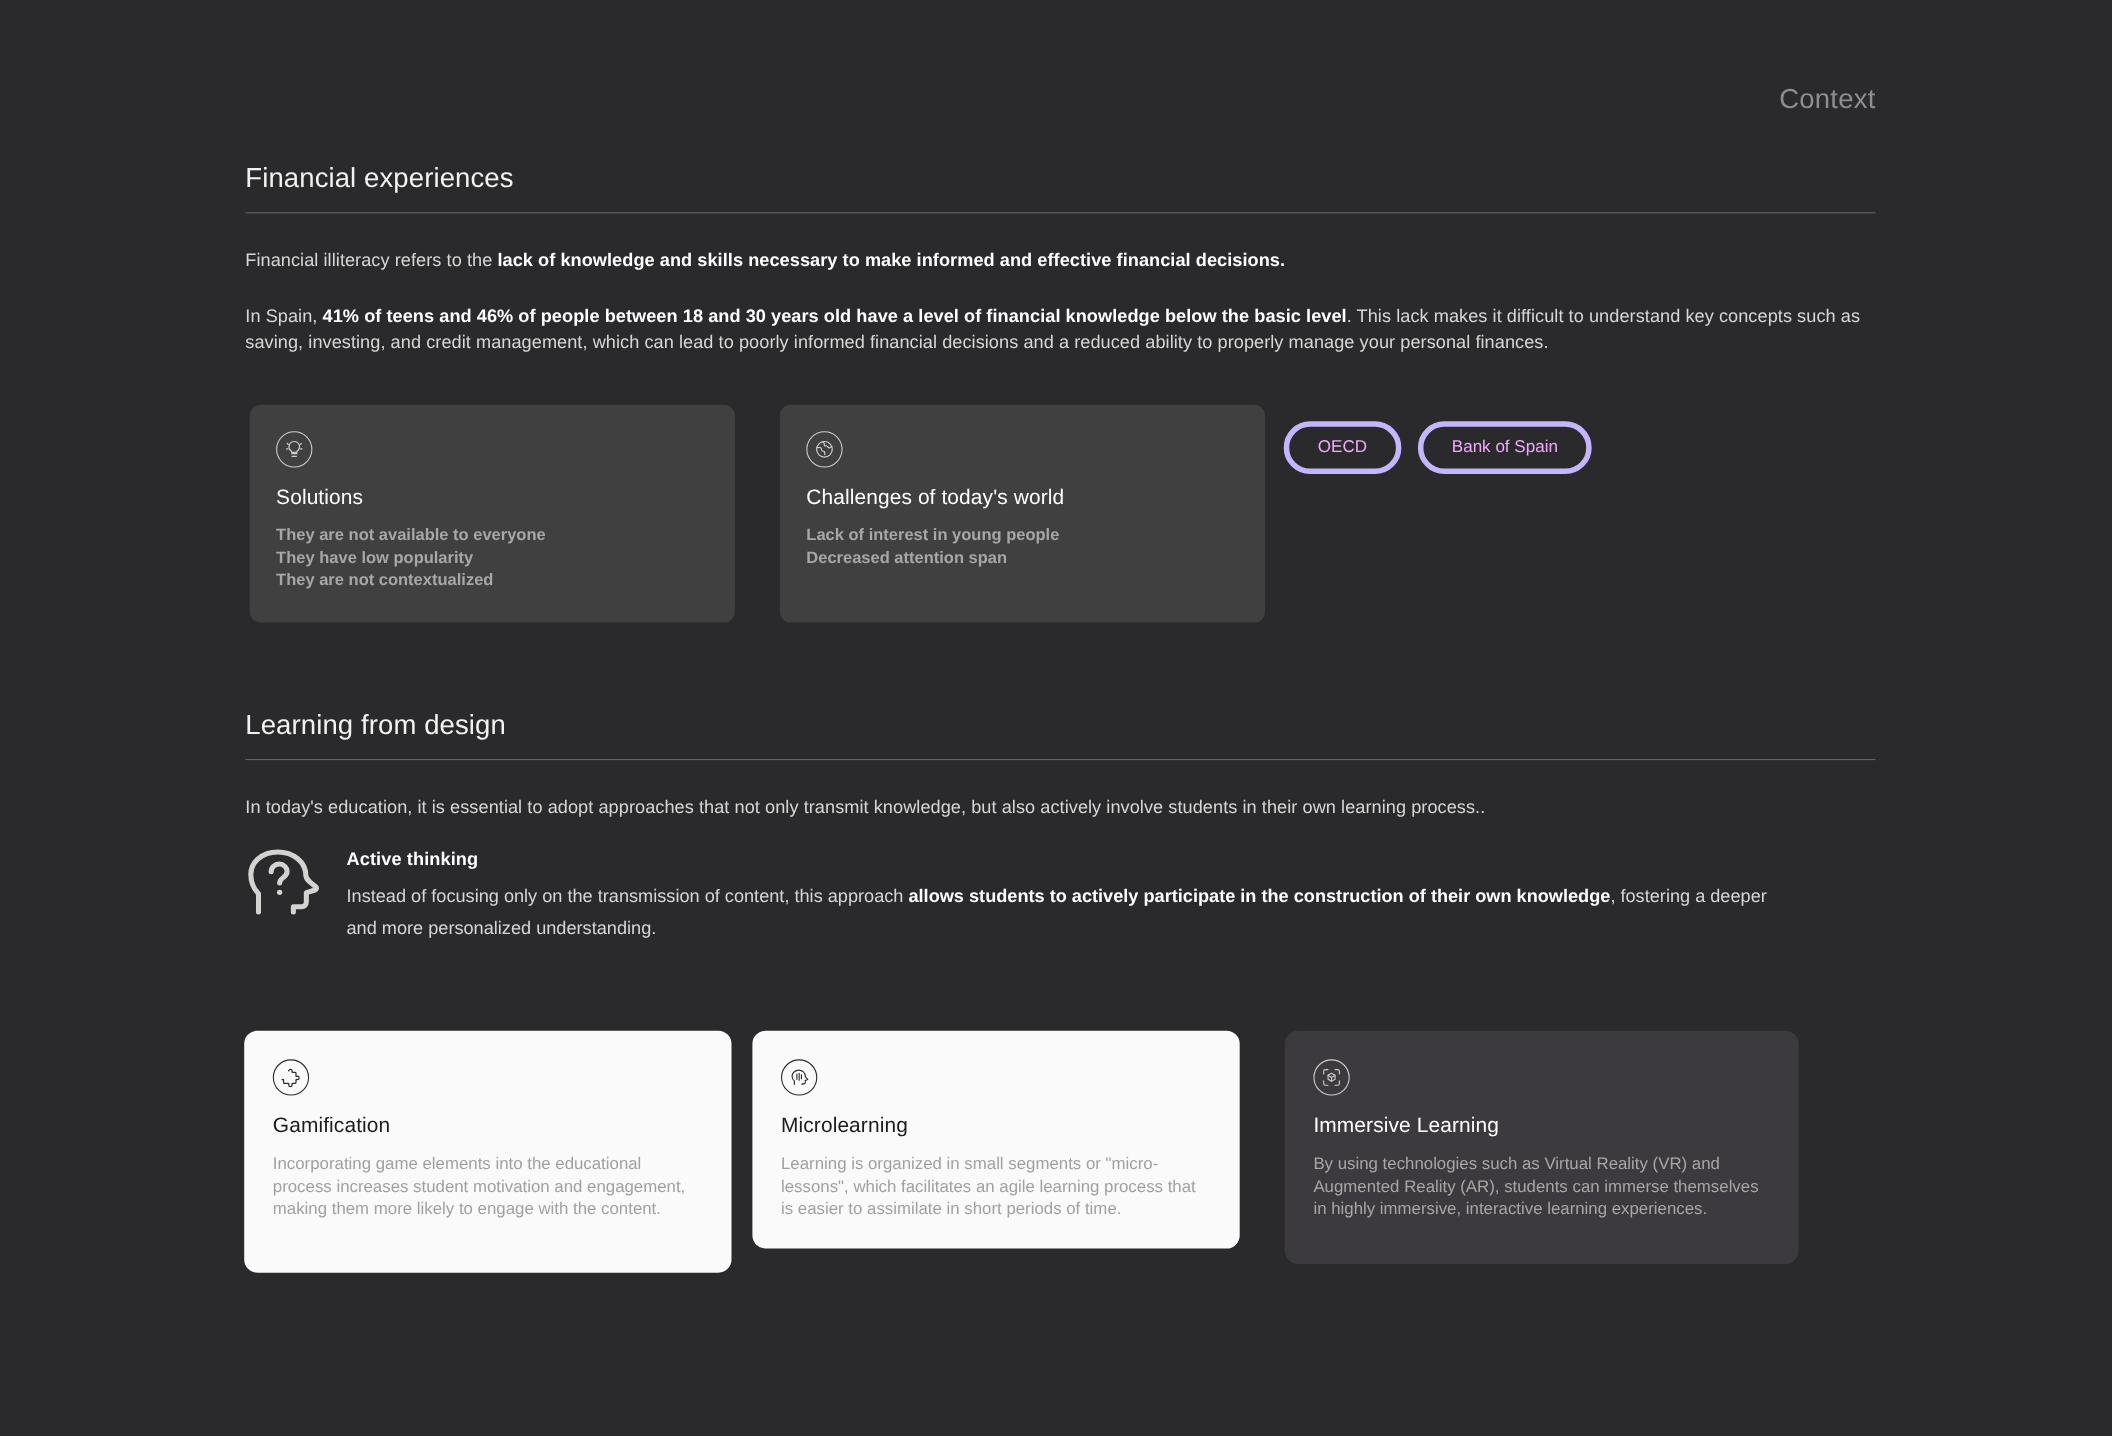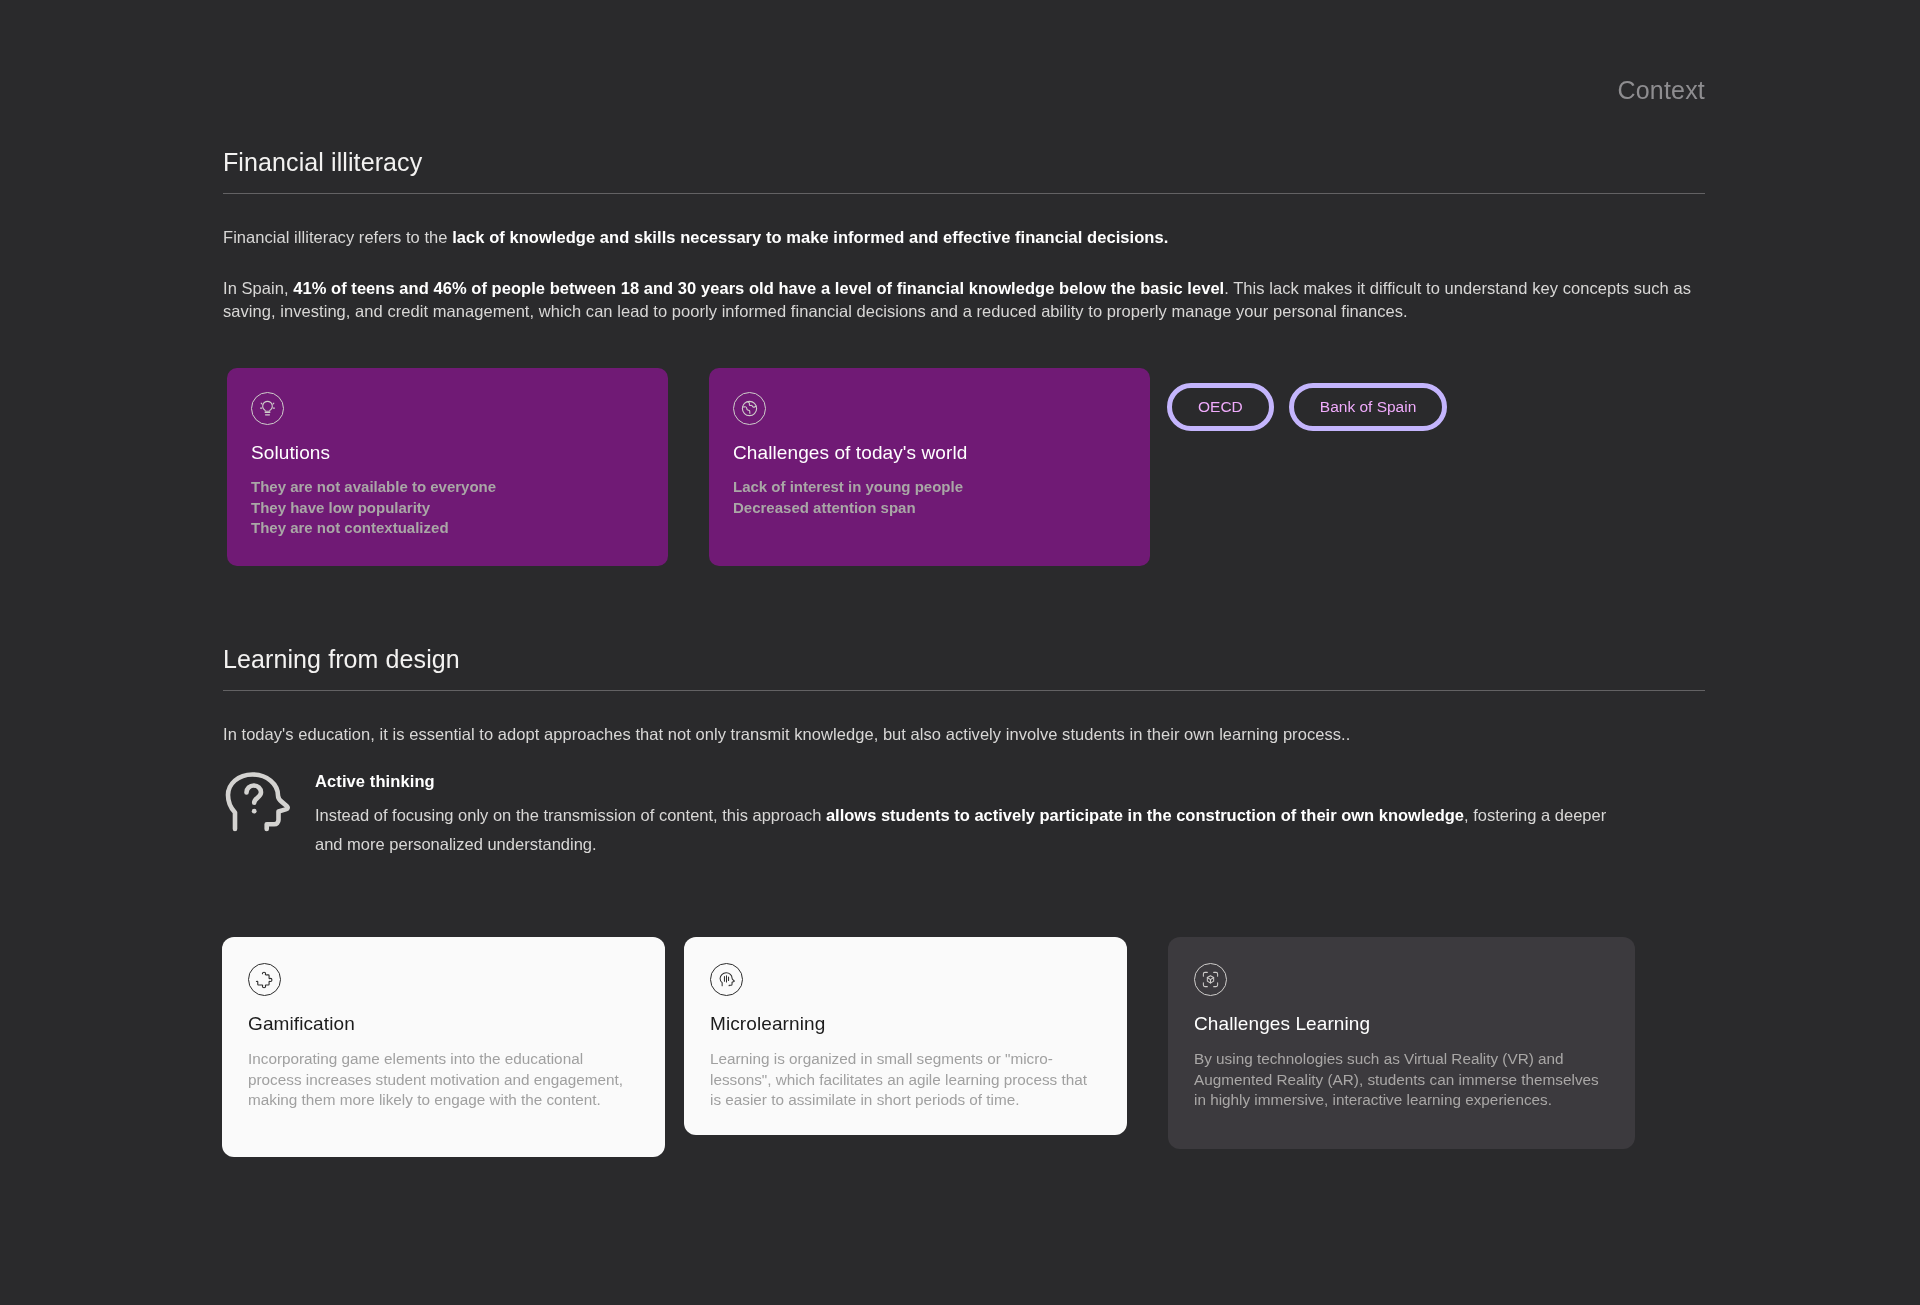--- a/index.html
+++ b/index.html
@@ -60,21 +60,21 @@
 
   .cards-row-dark {
     position: relative;
     margin-top: 45px;
     height: 198px;
   }
 
   .card-dark {
     position: absolute;
     top: 0;
-    background: #701a75;
+    background: #404040;
     border-radius: 10px;
     padding: 24px 24px 20px 24px;
   }
   .card-dark.c1 { left: 4px;   width: 441px; height: 198px; }
   .card-dark.c2 { left: 486px; width: 441px; height: 198px; }
 
   .icon-circle {
     width: 33px; height: 33px;
     border: 1.2px solid #cfcdcb;
     border-radius: 50%;
@@ -184,21 +184,21 @@
 </style>
 </head>
 <body>
 
 <div class="page">
 
   <div class="context-label">Context</div>
 
   <div class="section" id="section-financial">
 
-    <div class="section-title">Financial illiteracy</div>
+    <div class="section-title">Financial experiences</div>
     <div class="section-rule"></div>
 
     <div class="para para-1">
       <span>Financial illiteracy refers to the </span><b>lack of knowledge and skills necessary to make informed and effective financial decisions.</b>
     </div>
 
     <div class="para para-2">
       <span>In Spain, </span><b>41% of teens and 46% of people between 18 and 30 years old have a level of financial knowledge below the basic level</b><span>. This lack makes it difficult to understand key concepts such as saving, investing, and credit management, which can lead to poorly informed financial decisions and a reduced ability to properly manage your personal finances.</span>
     </div>
 
@@ -292,19 +292,19 @@
     </div>
 
     <div class="card-b dark b3">
       <span class="icon-circle">
         <svg width="19" height="19" viewBox="0 0 24 24" fill="none" stroke="#cfcdcb" stroke-width="1.3" stroke-linecap="round" stroke-linejoin="round">
           <path d="M3 8V5a2 2 0 0 1 2-2h3M16 3h3a2 2 0 0 1 2 2v3M21 16v3a2 2 0 0 1-2 2h-3M8 21H5a2 2 0 0 1-2-2v-3"></path>
           <path d="M12 7.2l4 2.3v4.6l-4 2.3-4-2.3V9.5z"></path>
           <path d="M12 12.1l4-2.6M12 12.1l-4-2.6M12 12.1v4.3"></path>
         </svg>
       </span>
-      <div class="card-title">Challenges Learning</div>
+      <div class="card-title">Immersive Learning</div>
       <div class="card-desc">By using technologies such as Virtual Reality (VR) and Augmented Reality (AR), students can immerse themselves in highly immersive, interactive learning experiences.</div>
     </div>
 
   </div>
 
 </div>
 
 </body></html>

